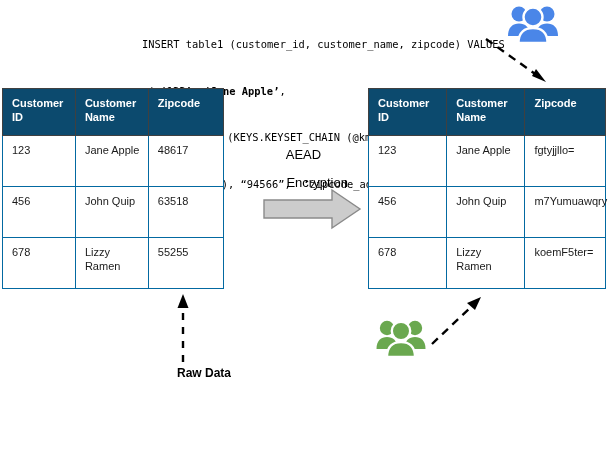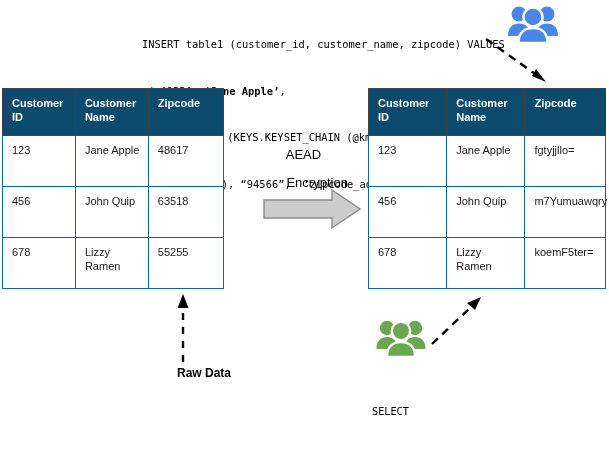--- a/index.html
+++ b/index.html
@@ -263,20 +263,19 @@
     <circle cx="27" cy="15" r="9.2" fill="#6aa84f" stroke="#ffffff" stroke-width="2.4"></circle>
     <path d="M13 41 C13 30.2 19.3 26 27 26 C34.7 26 41 30.2 41 41 Z" fill="#6aa84f" stroke="#ffffff" stroke-width="2.4"></path>
   </svg>
 
   <svg id="select-connector" viewBox="0 0 56 52">
     <line x1="4" y1="50" x2="44" y2="12" stroke="#000000" stroke-width="2.4" stroke-dasharray="8,6"></line>
     <polygon points="53,3 39,9 47,16" fill="#000000"></polygon>
   </svg>
 
   <div class="sql-block" id="select-sql">
-    <span class="line">SELECT</span>
     
     
     
     
   </div>
 
 </div>
 
 </body></html>

